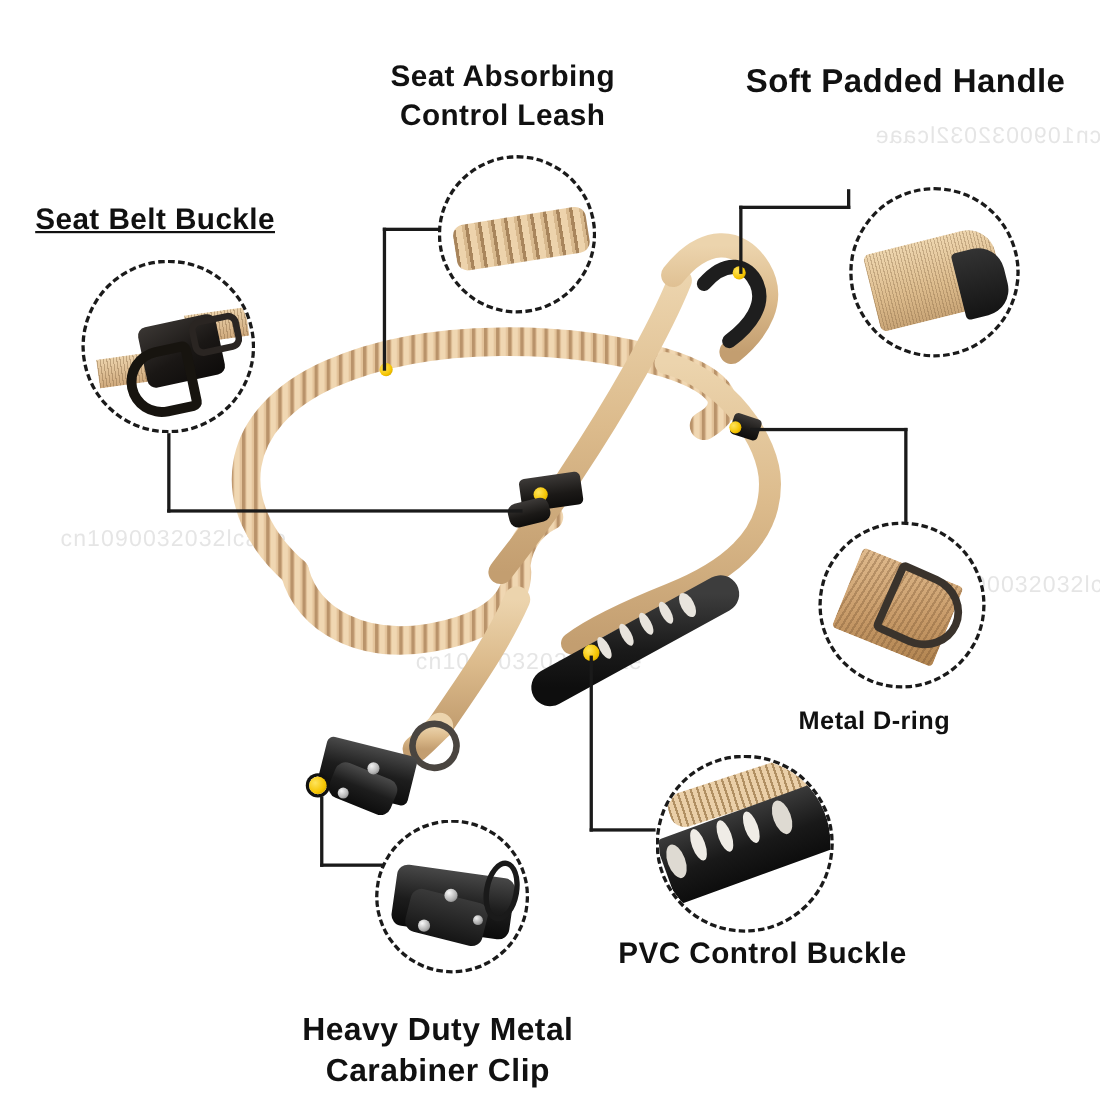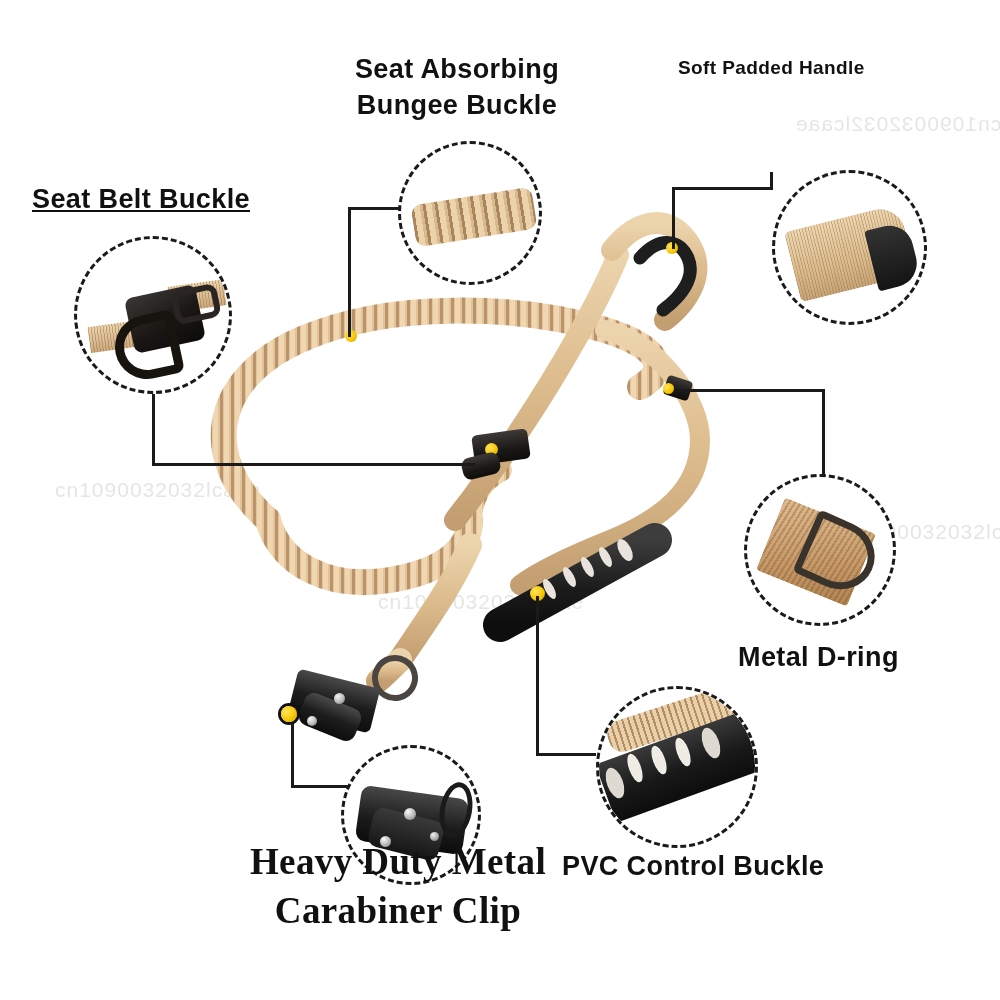--- a/index.html
+++ b/index.html
@@ -332,29 +332,29 @@
                   background: radial-gradient(circle at 35% 30%, #fafafa, #b0b0b0 60%, #6a6a6a);"></div>
       <div style="position:absolute; left:36px; top:88px; width:11px; height:11px; border-radius:50%;
                   background: radial-gradient(circle at 35% 30%, #fafafa, #b0b0b0 60%, #6a6a6a);"></div>
       <div style="position:absolute; left:86px; top:84px; width:9px; height:9px; border-radius:50%;
                   background: radial-gradient(circle at 35% 30%, #f0f0f0, #a6a6a6 60%, #5e5e5e);"></div>
     </div>
   </div>
 
   <div class="label two-line" style="left:322px; top:52px; width:270px; font-size:27px;">
     <div>Seat Absorbing</div>
-    <div>Bungee Buckle</div>
-  </div>
-
-  <div class="label" style="left:678px; top:55px; font-size:19px;">Soft Padded Handle</div>
+    <div>Control Leash</div>
+  </div>
+
+  <div class="label" style="left:678px; top:55px; font-size:30px;">Soft Padded Handle</div>
 
   <div class="label" style="left:32px; top:182px; font-size:27px;text-decoration:underline;">Seat Belt Buckle</div>
 
-  <div class="label" style="left:726px; top:640px; font-size:27px;margin-left:12px;">Metal D-ring</div>
+  <div class="label" style="left:726px; top:640px; font-size:23px;">Metal D-ring</div>
 
   <div class="label" style="left:562px; top:849px; font-size:27px;">PVC Control Buckle</div>
 
-  <div class="label two-line" style="left:248px; top:838px; width:300px; font-size:37px;font-family:Liberation Serif, serif;">
+  <div class="label two-line" style="left:248px; top:917px; width:300px; font-size:29px;">
     <div>Heavy Duty Metal</div>
     <div>Carabiner Clip</div>
   </div>
 
 </div>
 
 </body></html>

